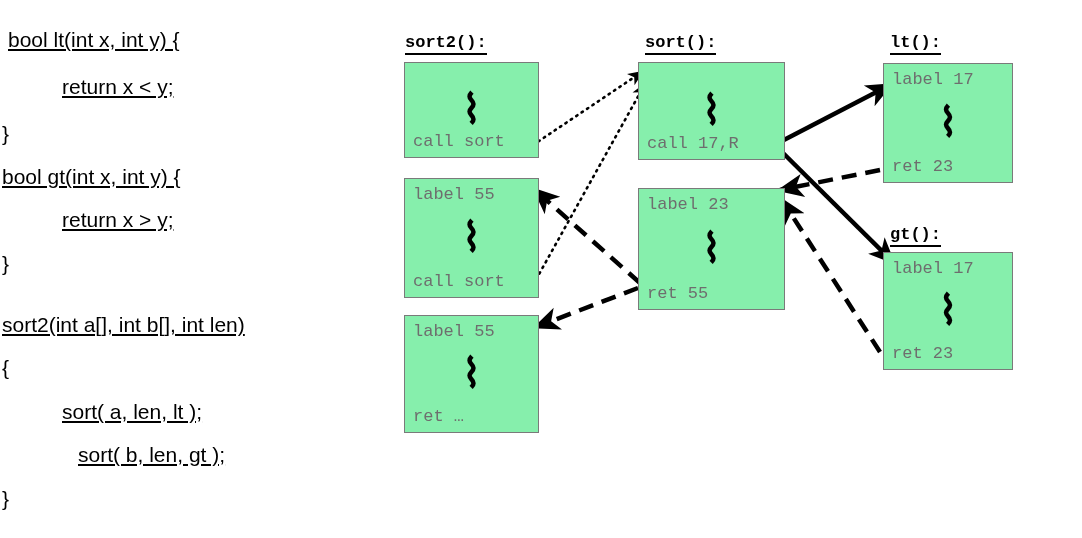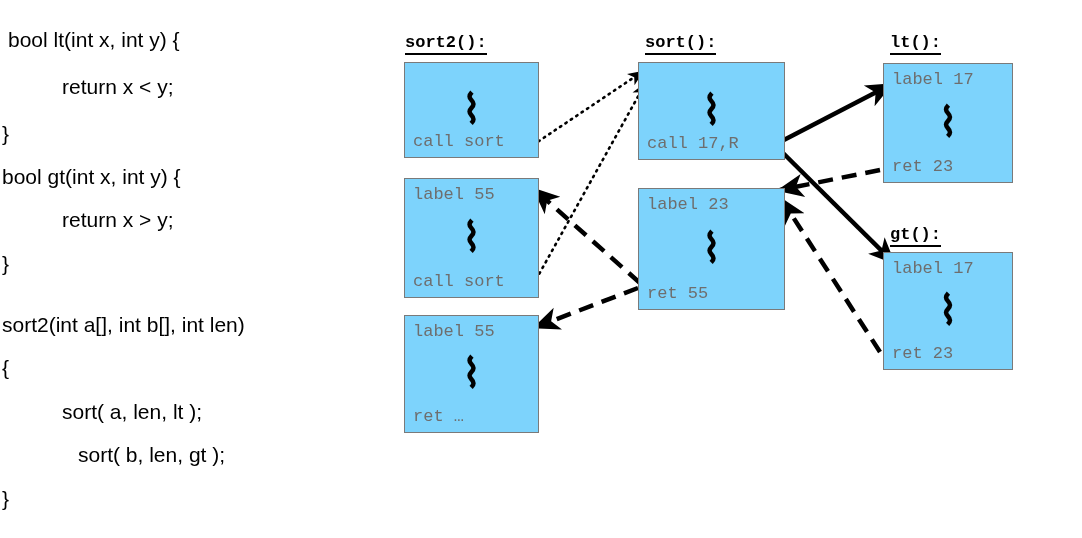--- a/index.html
+++ b/index.html
@@ -2,30 +2,30 @@
 <html><head>
 <meta charset="utf-8">
 <style>
   html,body{margin:0;padding:0;background:#fff;}
   body{width:1082px;height:538px;position:relative;overflow:hidden;
        font-family:"Liberation Sans",sans-serif;}
 
   
   #code-panel{position:absolute;left:0;top:0;width:390px;height:538px;}
   .code-line{position:absolute;font-family:"Liberation Sans",sans-serif;
-             font-size:21px;color:#000;white-space:pre;letter-spacing:0px;}
+             font-size:21px;color:#000;white-space:pre;letter-spacing:0px;text-decoration:underline;}
 
   
   #diagram{position:absolute;left:390px;top:0;width:692px;height:538px;}
 
   .fn-label{position:absolute;font-family:"Liberation Mono",monospace;
             font-size:17px;font-weight:bold;color:#000;white-space:pre;
             border-bottom:2px solid #000;padding-bottom:0px;line-height:20px;text-align:right;}
 
-  .frame{position:absolute;border:1.5px solid #7a7a7a;background:#7dd3fc;
+  .frame{position:absolute;border:1.5px solid #7a7a7a;background:#86efac;
          box-sizing:border-box;}
 
   .frame-text{position:absolute;font-family:"Liberation Mono",monospace;
               font-size:17px;color:#6e6e6e;white-space:pre;line-height:20px;}
   .frame-top{left:8px;top:6px;}
   .frame-bot{left:8px;bottom:5px;}
 
   .squiggle{position:absolute;left:0;right:0;top:50%;
             transform:translateY(-50%);text-align:center;
             font-family:"Liberation Serif",serif;font-size:40px;

